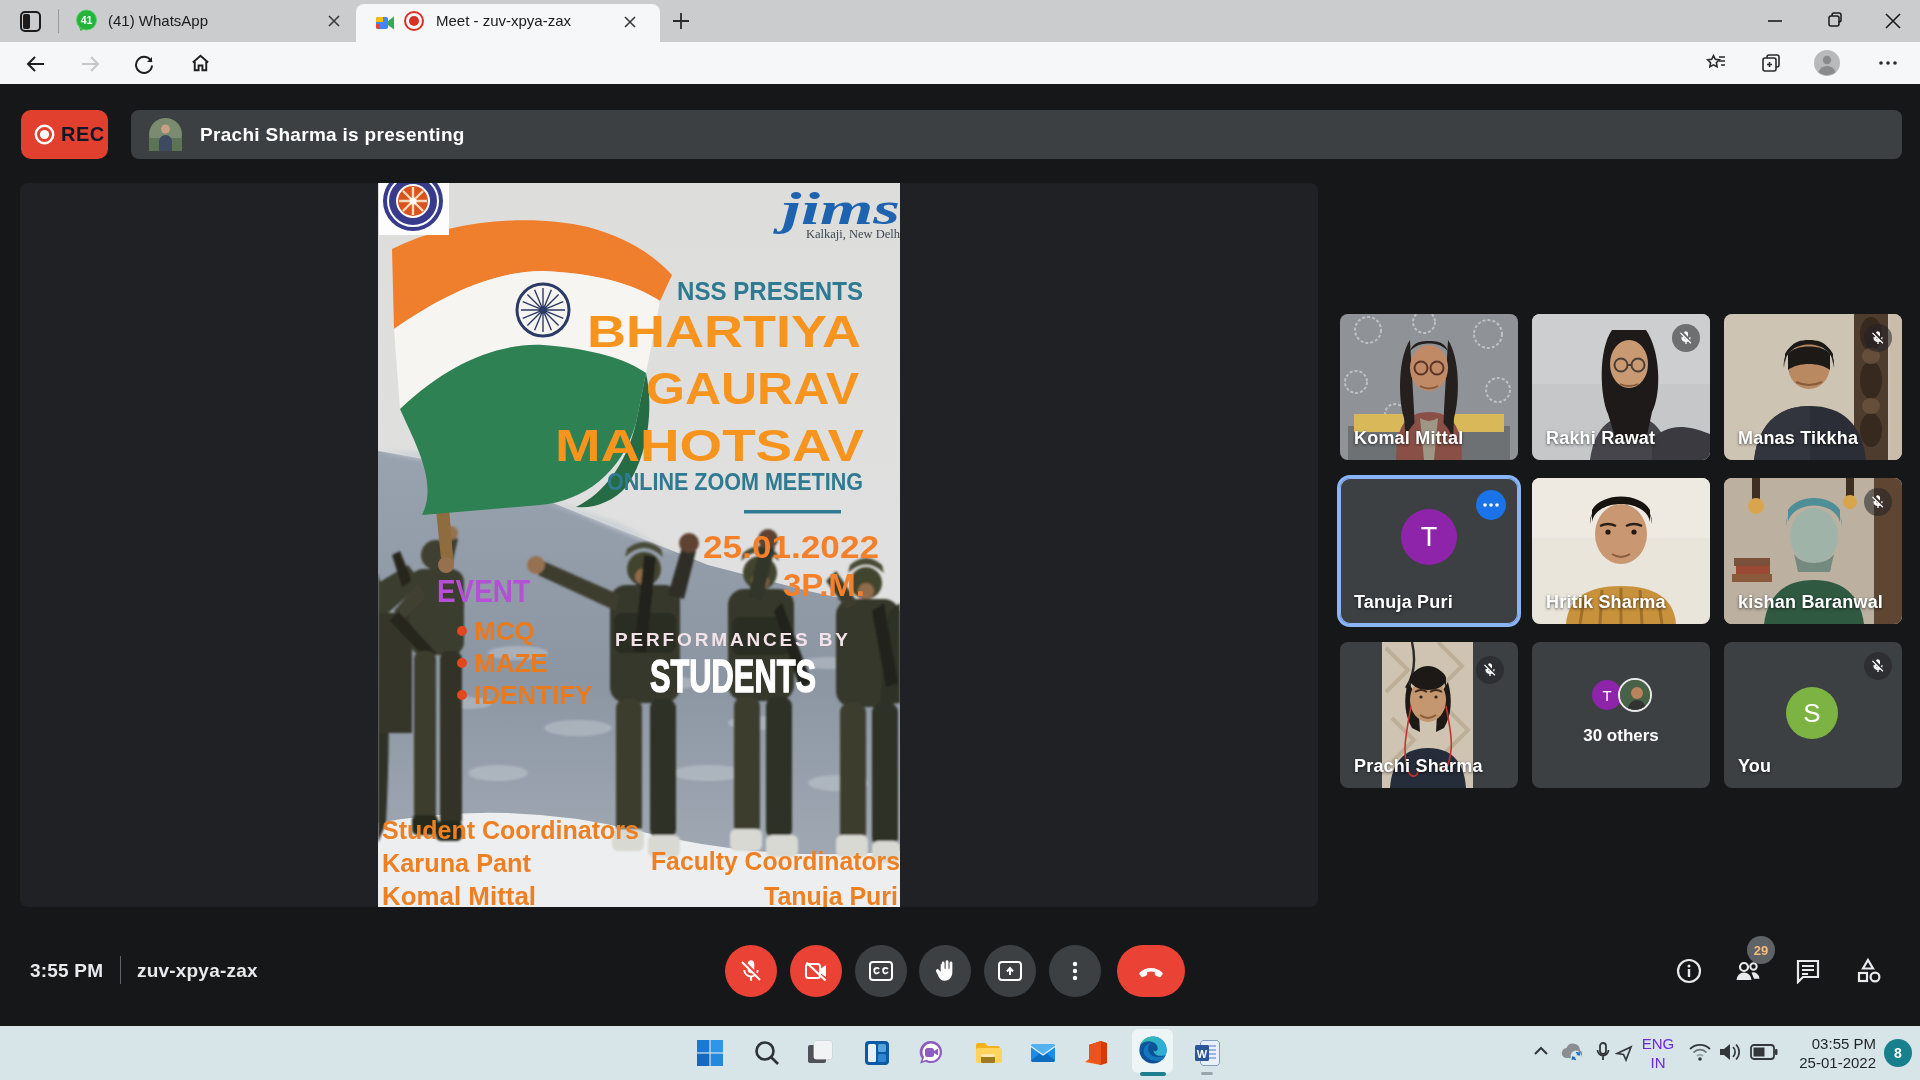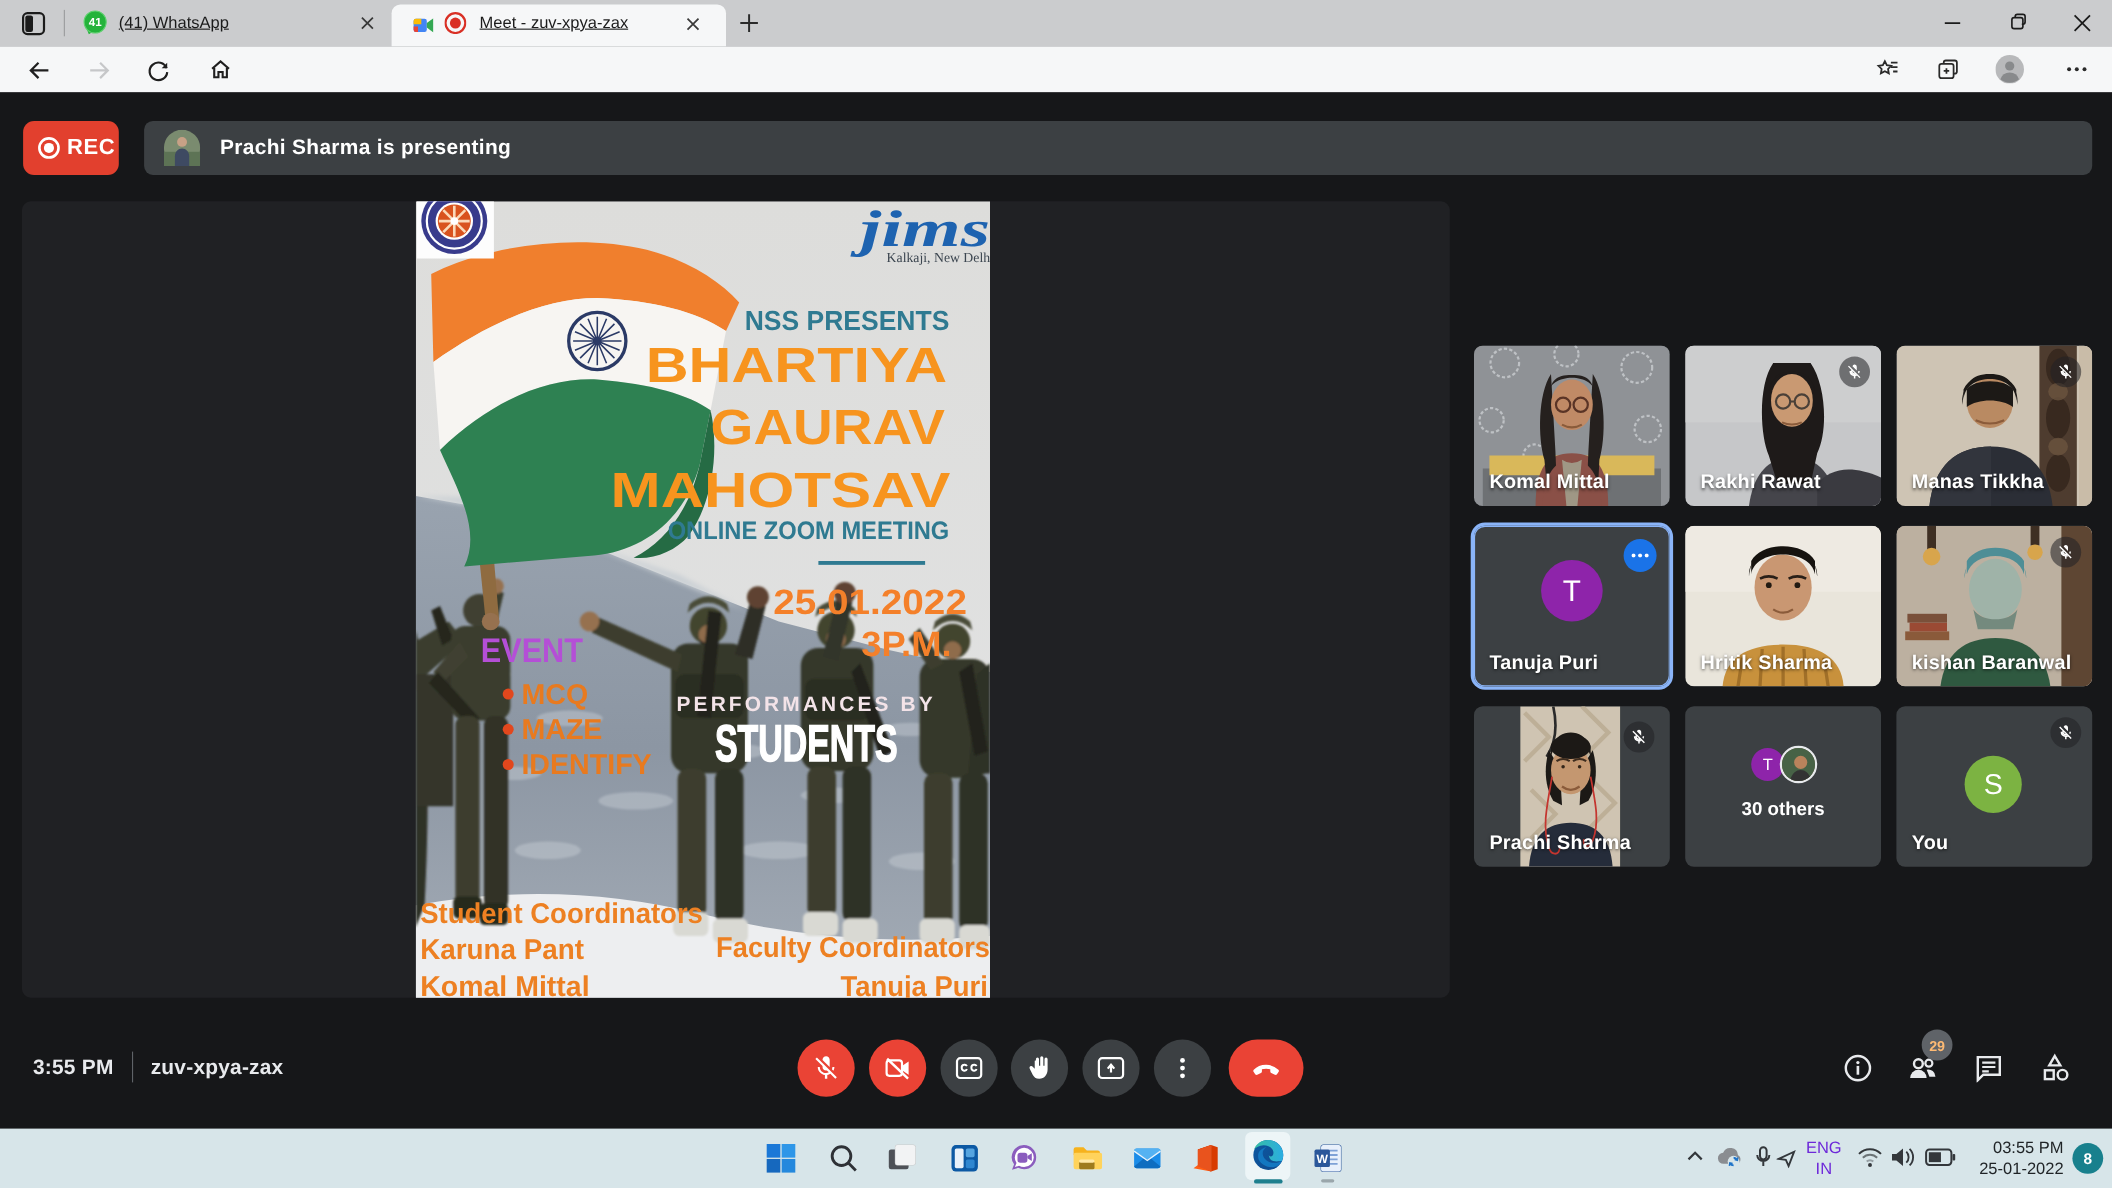--- a/index.html
+++ b/index.html
@@ -5,21 +5,21 @@
   * { margin:0; padding:0; box-sizing:border-box; }
   html,body { width:1920px; height:1080px; overflow:hidden; background:#161719; }
   body { font-family:"Liberation Sans", sans-serif; position:relative; }
   .abs { position:absolute; }
 
   
   #titlebar { position:absolute; left:0; top:0; width:1920px; height:42px; background:#CBCCCE; }
   #toolbar  { position:absolute; left:0; top:42px; width:1920px; height:42px; background:#F6F7F8; }
   .tab-active { position:absolute; left:356px; top:4px; width:304px; height:38px; background:#F6F7F8; border-radius:8px 8px 0 0; }
   .tab-inactive { position:absolute; left:64px; top:6px; width:288px; height:30px; border-radius:6px; }
-  .tabtext { font-size:15px; color:#1b1b1b;text-decoration:underline; }
+  .tabtext { font-size:15px; color:#1b1b1b; }
   #addrbar { position:absolute; left:237px; top:4px; width:1445px; height:34px; background:#FFFFFF; border-radius:17px; box-shadow:0 0 0 1px #e3e4e6; }
 
   
   #page { position:absolute; left:0; top:84px; width:1920px; height:942px; background:#161719; }
   #recpill { position:absolute; left:21px; top:26px; width:87px; height:49px; background:#E2402E; border-radius:10px; display:flex; align-items:center; }
   #presbar { position:absolute; left:131px; top:26px; width:1771px; height:49px; background:#3C4043; border-radius:8px; display:flex; align-items:center; }
   #stage { position:absolute; left:20px; top:99px; width:1298px; height:724px; background:#202124; border-radius:8px; }
 
   
   .tile { position:absolute; width:178px; height:146px; border-radius:8px; background:#3C4043; overflow:hidden; }
@@ -131,21 +131,21 @@
   </svg>
 </div>
 
 <div id="page">
 
   <div id="recpill">
     <svg style="margin-left:13px" width="21" height="21" viewBox="0 0 21 21">
       <circle cx="10.5" cy="10.5" r="8.7" fill="none" stroke="#fff" stroke-width="2.4"></circle>
       <circle cx="10.5" cy="10.5" r="4.6" fill="#fff"></circle>
     </svg>
-    <span style="color:#ffffff;font-weight:bold;font-size:20px;margin-left:6px;letter-spacing:.5px">REC</span>
+    <span style="color:#0f172a;font-weight:bold;font-size:20px;margin-left:6px;letter-spacing:.5px">REC</span>
   </div>
 
   <div id="presbar">
     <svg style="margin-left:18px" width="33" height="33" viewBox="0 0 33 33">
       <circle cx="16.5" cy="16.5" r="16.5" fill="#7A8B6F"></circle>
       <circle cx="16.5" cy="16.5" r="16.5" fill="none"></circle>
       <rect x="0" y="20" width="33" height="13" fill="#5D7355"></rect>
       <circle cx="16.5" cy="11" r="4.5" fill="#C7A186"></circle>
       <path d="M10 24c0-4 3-7 6.5-7s6.5 3 6.5 7v9h-13z" fill="#3E4A62"></path>
     </svg>

